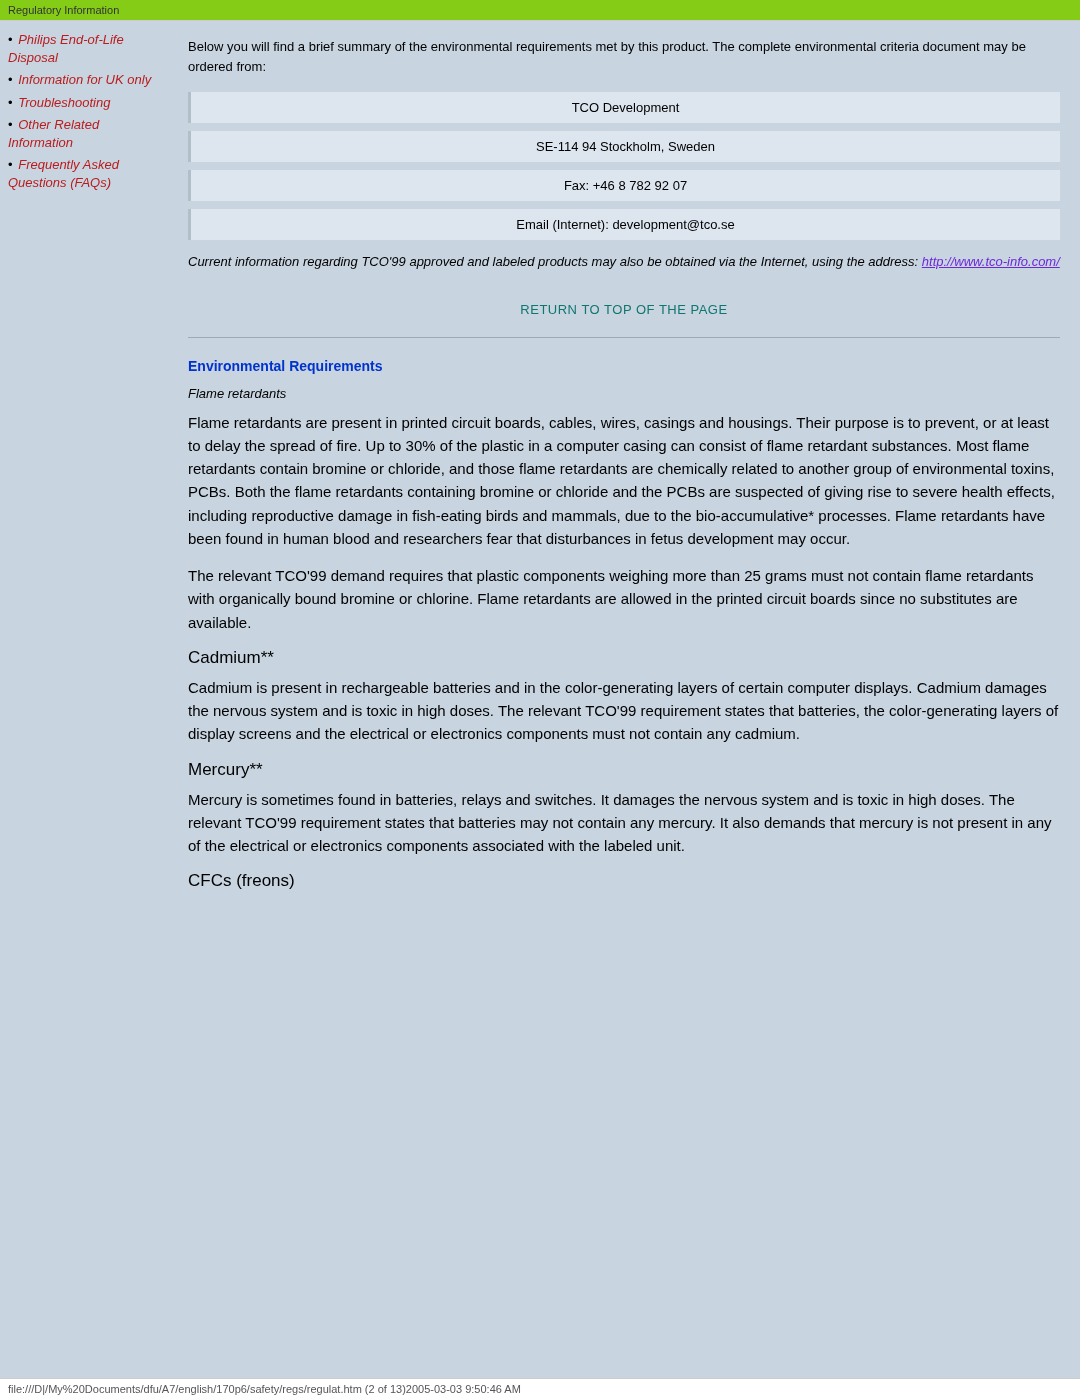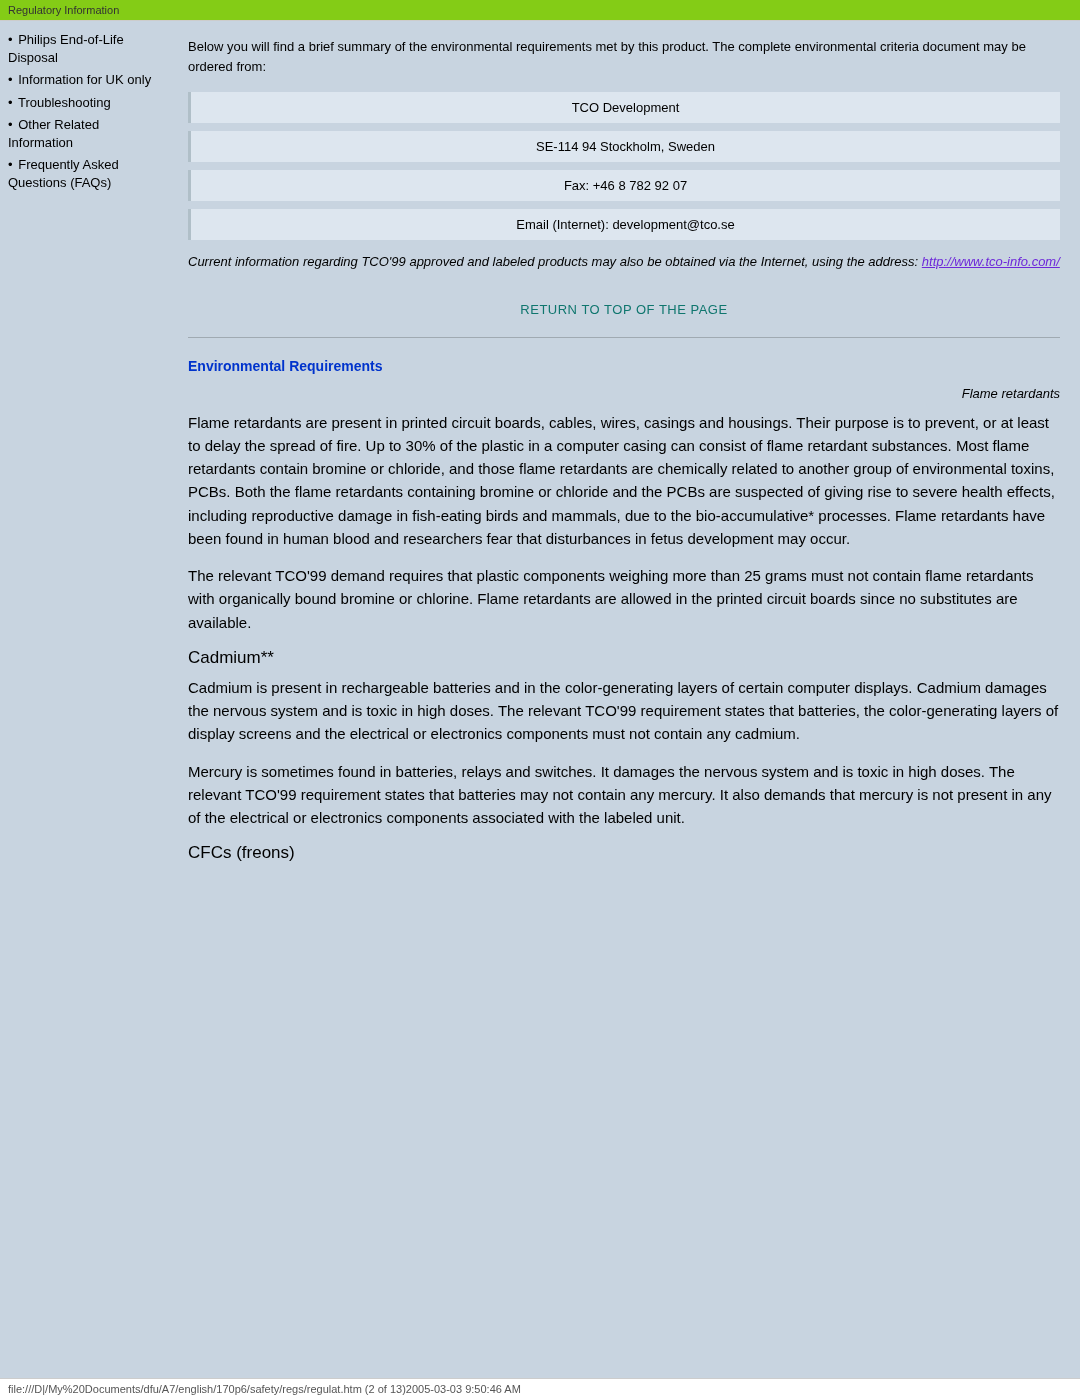--- a/index.html
+++ b/index.html
@@ -29,22 +29,23 @@
     }
     .sidebar ul {
       list-style: none;
       padding: 0;
     }
     .sidebar ul li {
       margin-bottom: 4px;
       line-height: 1.4;
     }
     .sidebar ul li a {
-      color: #000000;
+      color: #b91c1c;
       text-decoration: none;
+      font-style: italic;
     }
     .sidebar .bullet {
       display: inline-block;
       margin-right: 2px;
     }
     .content {
       flex: 1;
       background: #c8d4e0;
       padding: 16px 20px;
     }
@@ -88,21 +89,20 @@
     .section-title {
       color: #0033cc;
       font-weight: bold;
       font-size: 14px;
       margin-bottom: 12px;
     }
     .sub-title-italic {
       font-style: italic;
       font-size: 13px;
       margin-bottom: 10px;
-      text-align: right;
     }
     .paragraph {
       font-size: 15px;
       line-height: 1.55;
       margin-bottom: 14px;
     }
     .sub-heading-bold {
       font-weight: normal;
       font-size: 17px;
       margin-bottom: 8px;
@@ -179,20 +179,21 @@
     <div class="section-title">Environmental Requirements</div>
 
     <p class="sub-title-italic">Flame retardants</p>
 
     <p class="paragraph">Flame retardants are present in printed circuit boards, cables, wires, casings and housings. Their purpose is to prevent, or at least to delay the spread of fire. Up to 30% of the plastic in a computer casing can consist of flame retardant substances. Most flame retardants contain bromine or chloride, and those flame retardants are chemically related to another group of environmental toxins, PCBs. Both the flame retardants containing bromine or chloride and the PCBs are suspected of giving rise to severe health effects, including reproductive damage in fish-eating birds and mammals, due to the bio-accumulative* processes. Flame retardants have been found in human blood and researchers fear that disturbances in fetus development may occur.</p>
     <p class="paragraph">The relevant TCO'99 demand requires that plastic components weighing more than 25 grams must not contain flame retardants with organically bound bromine or chlorine. Flame retardants are allowed in the printed circuit boards since no substitutes are available.</p>
 
     <p class="sub-heading-bold">Cadmium**</p>
     <p class="paragraph">Cadmium is present in rechargeable batteries and in the color-generating layers of certain computer displays. Cadmium damages the nervous system and is toxic in high doses. The relevant TCO'99 requirement states that batteries, the color-generating layers of display screens and the electrical or electronics components must not contain any cadmium.</p>
 
+    <p class="sub-heading-bold">Mercury**</p>
     <p class="paragraph">Mercury is sometimes found in batteries, relays and switches. It damages the nervous system and is toxic in high doses. The relevant TCO'99 requirement states that batteries may not contain any mercury. It also demands that mercury is not present in any of the electrical or electronics components associated with the labeled unit.</p>
 
     <p class="sub-heading-bold">CFCs (freons)</p>
   </div>
 </div>
 
 <div class="bottom-bar">
   <span>file:///D|/My%20Documents/dfu/A7/english/170p6/safety/regs/regulat.htm (2 of 13)2005-03-03 9:50:46 AM</span>
 </div>
 

